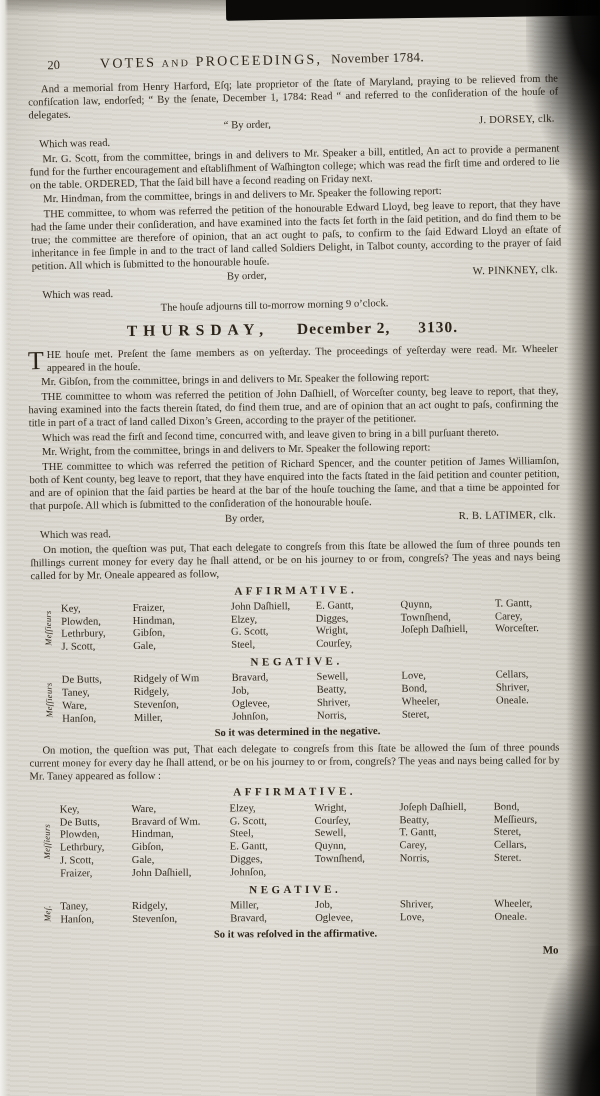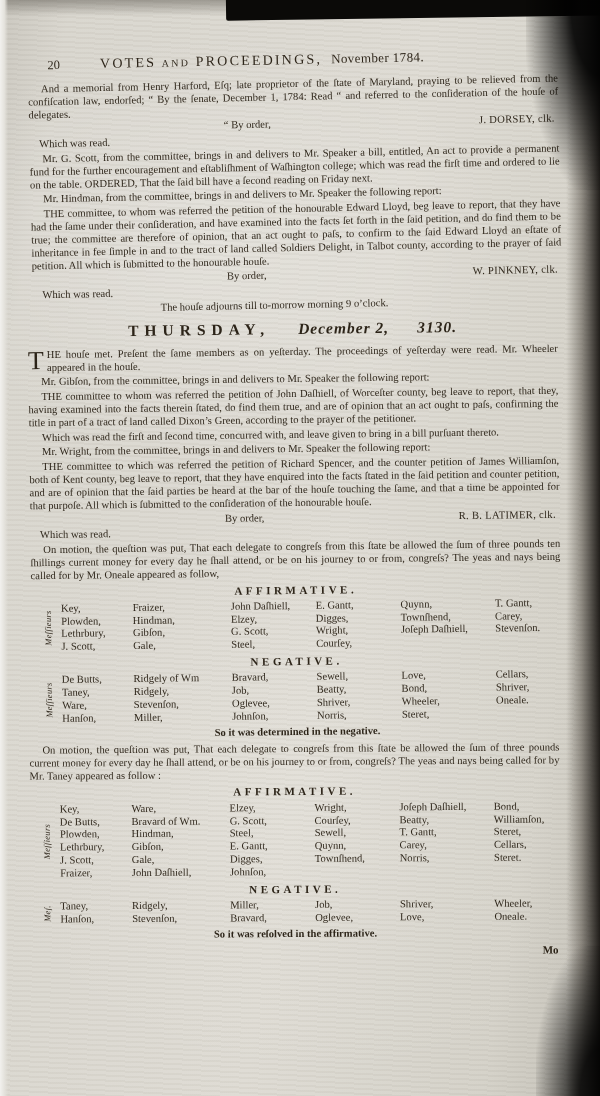--- a/index.html
+++ b/index.html
@@ -46,21 +46,21 @@
   .indent { text-indent:13px; }
   .sig-row { display:flex; align-items:baseline; margin:0 4px 2px 0; }
   .sig-row .by-order { margin-left:195px; }
   .sig-row .sig { margin-left:auto; letter-spacing:0.3px; }
   .which { margin:1px 0 2px 10px; }
   .adjourn { margin:1px 0 5px 128px; }
 
   .thursday-heading { display:flex; justify-content:center; align-items:baseline; gap:28px;
     font-size:15.5px; font-weight:bold; margin:8px 0 7px; }
   .thursday-heading .day { letter-spacing:6px; }
-  .thursday-heading .ddate, .thursday-heading .dyear { letter-spacing:1px;font-style:italic; }
+  .thursday-heading .ddate, .thursday-heading .dyear { letter-spacing:1px; }
 
   .dropcap-para { text-align:justify; margin-bottom:2px; }
   .dropcap { float:left; font-size:26px; line-height:22px; padding:1px 3px 0 0; }
 
   .vote-heading { text-align:center; font-weight:bold; font-size:11px; letter-spacing:3.5px; margin:4px 0 3px; }
   .vote-table { position:relative; margin:0 0 2px 30px; }
   .cols { display:flex; }
   .col { white-space:nowrap; }
   .col:nth-child(1){ width:76px; }
   .col:nth-child(2){ width:104px; }
@@ -164,21 +164,21 @@
               <div>Courſey,</div>
             </div>
           <div class="col">
               <div>Quynn,</div>
               <div>Townſhend,</div>
               <div>Joſeph Daſhiell,</div>
             </div>
           <div class="col">
               <div>T. Gantt,</div>
               <div>Carey,</div>
-              <div>Stevenſon.</div>
+              <div>Worceſter.</div>
             </div>
         </div>
       </div>
 
       <div class="vote-heading">NEGATIVE.</div>
       <div class="vote-table">
         <div class="mess-label">Meſſieurs</div>
         <div class="cols">
           <div class="col">
               <div>De Butts,</div>
@@ -260,21 +260,21 @@
             </div>
           <div class="col">
               <div>Joſeph Daſhiell,</div>
               <div>Beatty,</div>
               <div>T. Gantt,</div>
               <div>Carey,</div>
               <div>Norris,</div>
             </div>
           <div class="col">
               <div>Bond,</div>
-              <div>Williamſon,</div>
+              <div>Meſſieurs,</div>
               <div>Steret,</div>
               <div>Cellars,</div>
               <div>Steret.</div>
             </div>
         </div>
       </div>
 
       <div class="vote-heading">NEGATIVE.</div>
       <div class="vote-table">
         <div class="mess-label short">Meſ.</div>

